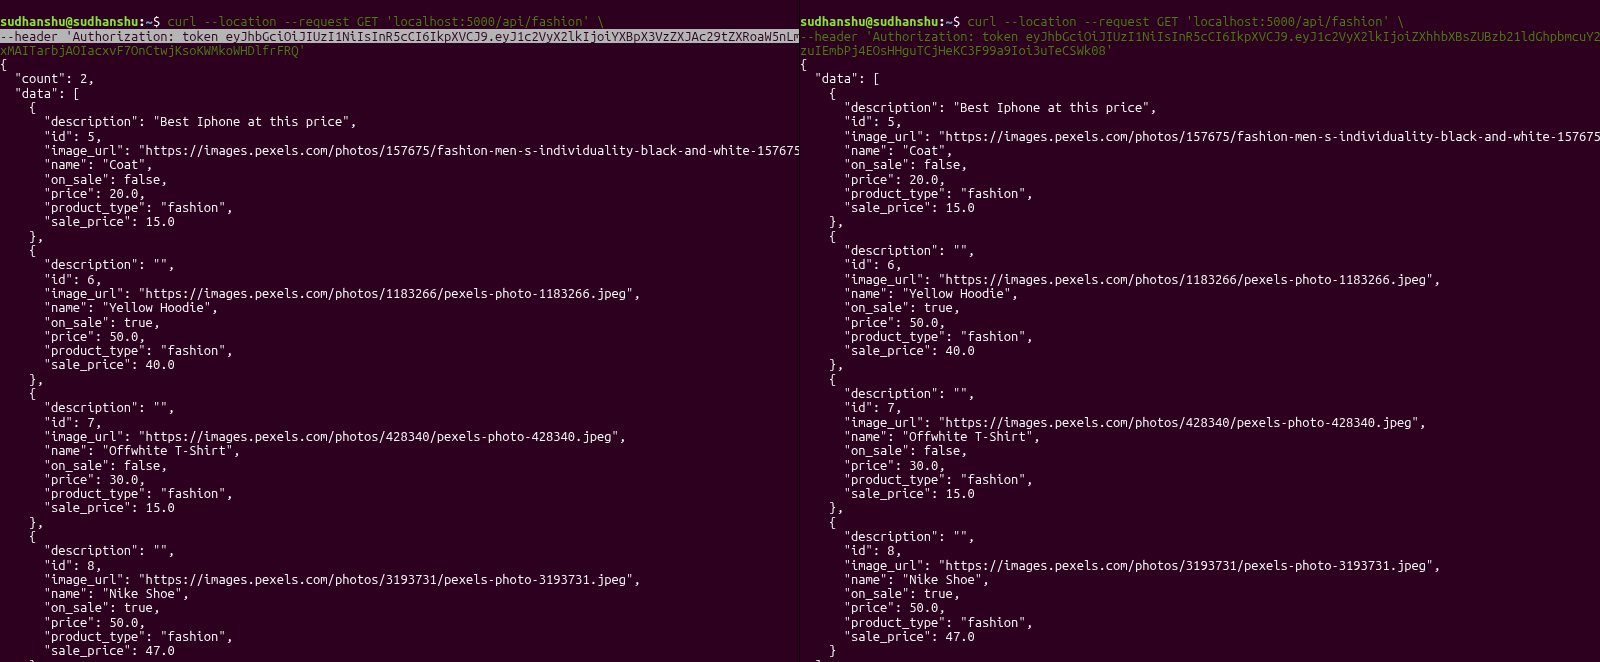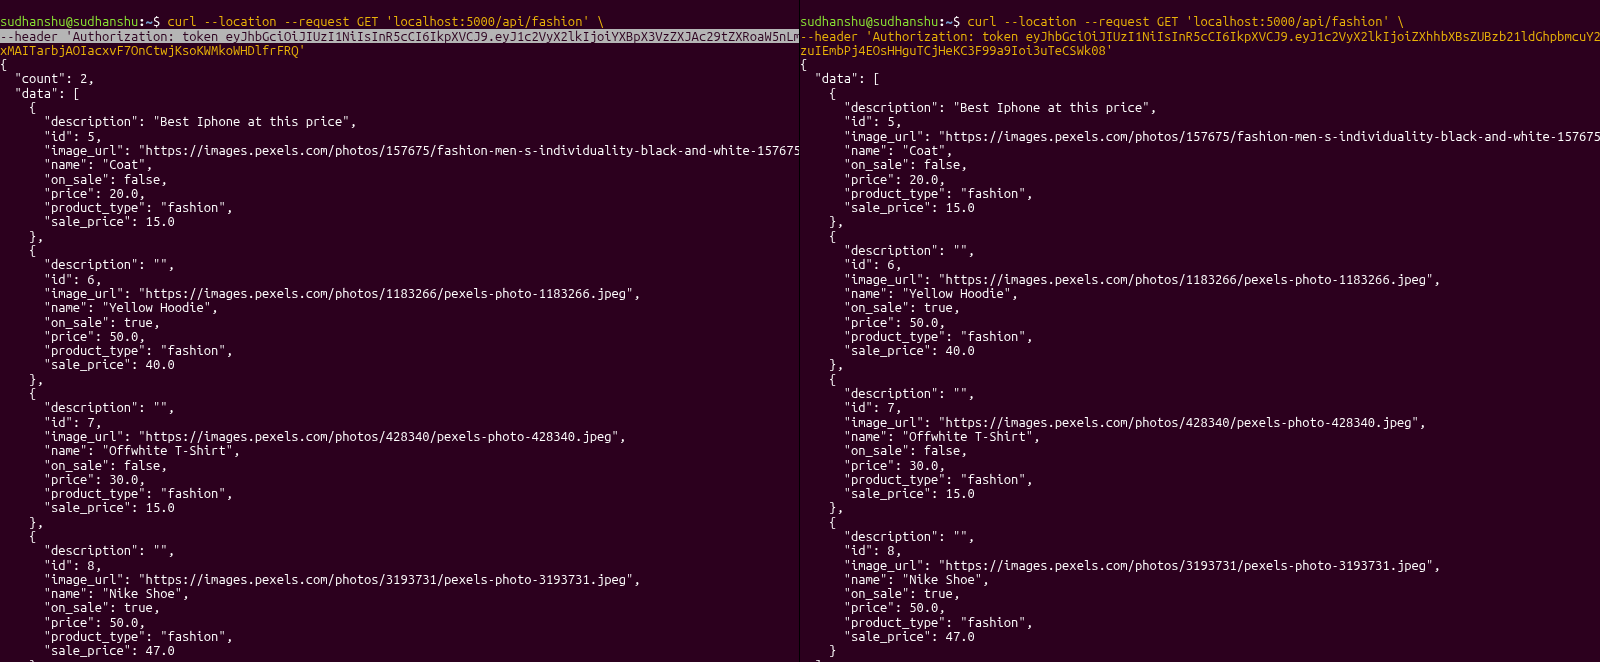--- a/index.html
+++ b/index.html
@@ -15,25 +15,25 @@
     overflow: hidden;
   }
   .pane {
     width: 50%;
     height: 100%;
     overflow: hidden;
     padding: 0;
     white-space: pre;
   }
   .pane-left { border-right: 1px solid #000; }
-  .prompt .user { color: #8ae234; font-weight: normal; text-align: right; }
+  .prompt .user { color: #8ae234; font-weight: bold; text-align: right; }
   .prompt .colon { color: #ffffff; font-weight: bold; }
   .prompt .path { color: #729fcf; font-weight: bold; }
   .prompt .dollar { color: #ffffff; }
-  .cmd { color: #eab308; }
+  .cmd { color: #4d7c0f; }
   .sel { background: #b5b5b5; color: #2c001e; }
   .json { color: #ffffff; }
 </style>
 </head>
 <body>
 
 <div class="pane pane-left">
 <span class="prompt"><span class="user">sudhanshu@sudhanshu</span><span class="colon">:</span><span class="path">~</span><span class="dollar">$</span></span> <span class="cmd">curl --location --request GET 'localhost:5000/api/fashion' \</span>
 <span class="sel">--header 'Authorization: token eyJhbGciOiJIUzI1NiIsInR5cCI6IkpXVCJ9.eyJ1c2VyX2lkIjoiYXBpX3VzZXJAc29tZXRoaW5nLmNvbSJ9.md</span>
 <span class="cmd">xMAITarbjAOIacxvF7OnCtwjKsoKWMkoWHDlfrFRQ'</span>

